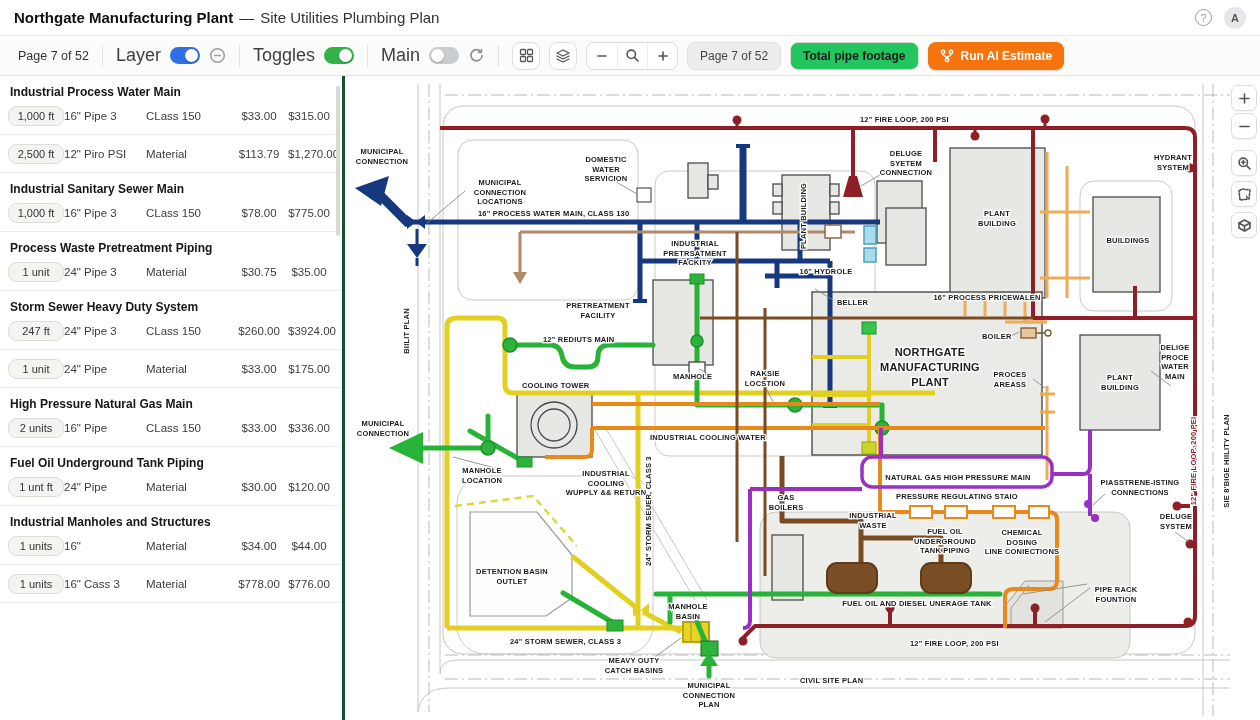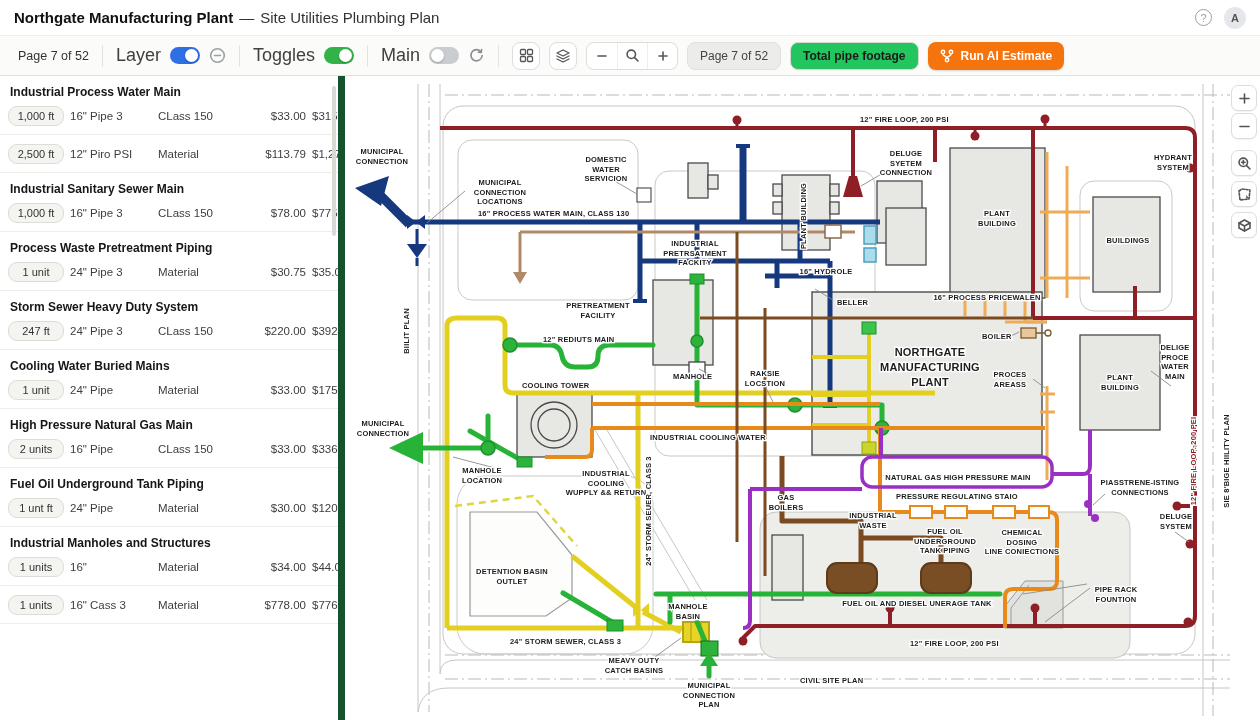--- a/index.html
+++ b/index.html
@@ -30,29 +30,29 @@
     display:flex;align-items:center;justify-content:center;cursor:pointer;flex:0 0 auto}
   .zoomgrp{display:flex;align-items:center;border:1px solid #ddddd9;background:#fff;border-radius:8px;height:28px;overflow:hidden}
   .zoomgrp .zi{width:30px;height:100%;display:flex;align-items:center;justify-content:center;cursor:pointer}
   .zoomgrp .zi+.zi{border-left:1px solid #eeeeec}
   .pillbtn{height:28px;display:flex;align-items:center;padding:0 12px;border-radius:8px;font-size:12px;
     white-space:nowrap;cursor:pointer;flex:0 0 auto}
   .pgpill{background:#ececea;border:1px solid #e0e0de;color:#444}
   .tfpill{background:#22c55e;border:1px solid #d8d8d4;color:#1b1b1b;font-weight:700}
   .aibtn{background:#f5740e;color:#fff;font-weight:700;border:none;gap:7px;box-shadow:0 1px 2px rgba(0,0,0,.15)}
   
-  .side{position:absolute;top:76px;left:0;width:345px;height:644px;background:#fff;border-right:7px solid #14532d;overflow:hidden}
+  .side{position:absolute;top:76px;left:0;width:345px;height:644px;background:#fff;border-right:3px solid #14532d;overflow:hidden}
   .scrollthumb{position:absolute;right:2px;top:10px;width:4px;height:150px;border-radius:2px;background:#d9d9d6}
   .row{padding:9px 12px 8px 8px;border-bottom:1px solid #ededeb;cursor:pointer}
   .row .rt{font-size:12px;font-weight:700;color:#161616;margin:0 0 7px 2px}
-  .cells{display:grid;grid-template-columns:56px 82px 84px 58px 1fr;align-items:center;column-gap:6px}
+  .cells{display:grid;grid-template-columns:56px 82px 84px 58px 1fr;align-items:center;column-gap:0}
   .pill{font-size:11px;color:#333;background:#f4f4f1;border:1px solid #dddcd6;border-radius:9px;
     padding:3px 4px;text-align:center;white-space:nowrap}
   .cell{font-size:11.5px;color:#3d3d3d;white-space:nowrap}
-  .num{text-align:right}
+  .num{text-align:center}
   
   .canvas{position:absolute;top:76px;left:345px;width:915px;height:644px;background:#fff}
   .minibar{position:absolute;top:9px;right:3px;display:flex;flex-direction:column;z-index:5}
   .mbtn{width:26px;height:26px;background:#fff;border:1px solid #ddddd9;border-radius:7px;
     display:flex;align-items:center;justify-content:center;cursor:pointer;box-shadow:0 1px 1px rgba(0,0,0,.05)}
   .mb2{margin-top:2px}.mbg{margin-top:11px}.mbs{margin-top:5px}
   
   .rd{stroke:#c6c6c2;stroke-width:1;fill:none}
   .rddd{stroke:#b9b9b5;stroke-width:1;fill:none;stroke-dasharray:13 4 2 4}
   .parcel{stroke:#c9c9c5;stroke-width:1;fill:none}
@@ -220,27 +220,26 @@
       <span class="cell num">$35.00</span>
     </div>
   </div>
 
   <div class="row">
     <div class="rt">Storm Sewer Heavy Duty System</div>
     <div class="cells">
       <span class="pill">247 ft</span>
       <span class="cell">24" Pipe 3</span>
       <span class="cell">CLass 150</span>
-      <span class="cell num">$220.00</span>
+      <span class="cell num">$260.00</span>
       <span class="cell num">$3924.00</span>
     </div>
   </div>
 
   <div class="row">
-    <div class="rt">Cooling Water Buried Mains</div>
     <div class="cells">
       <span class="pill">1 unit</span>
       <span class="cell">24" Pipe</span>
       <span class="cell">Material</span>
       <span class="cell num">$33.00</span>
       <span class="cell num">$175.00</span>
     </div>
   </div>
 
   <div class="row">

